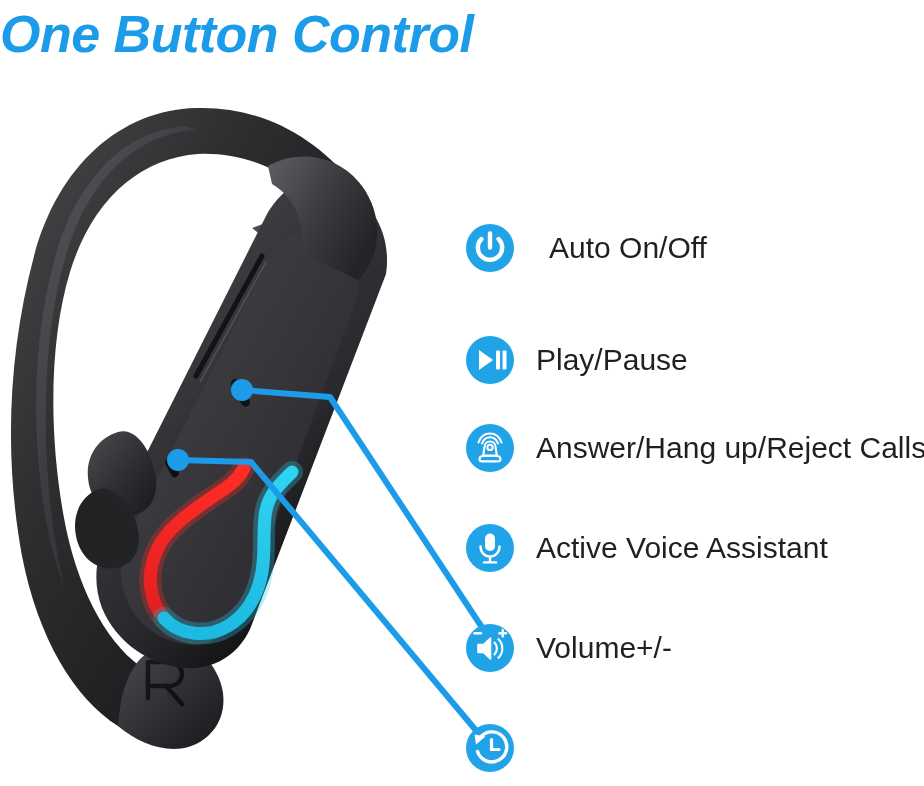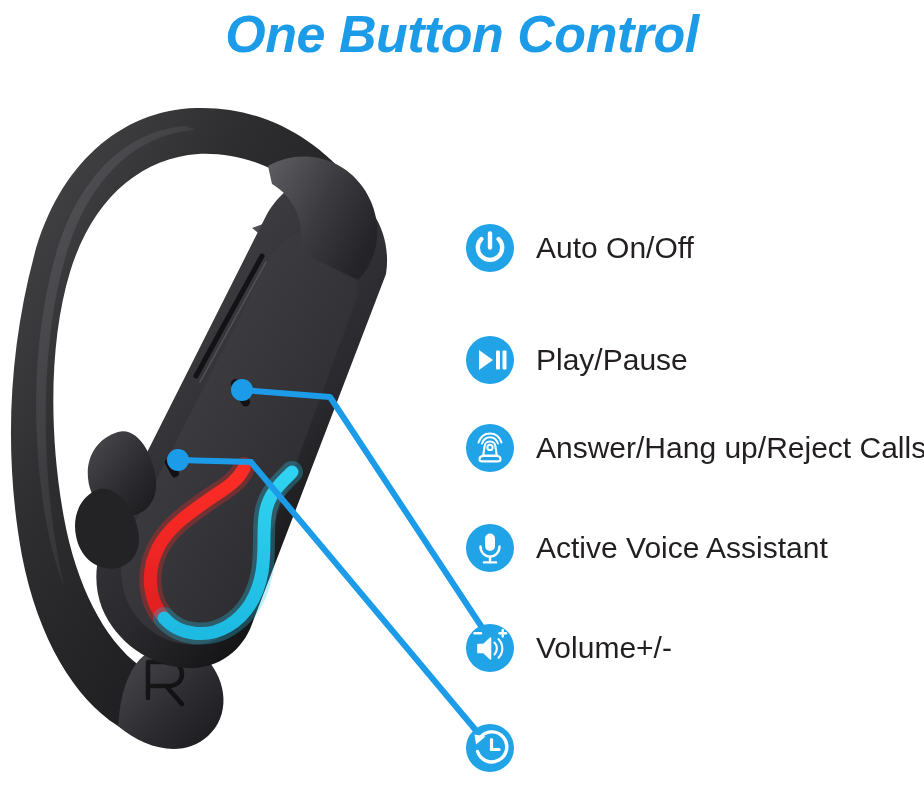--- a/index.html
+++ b/index.html
@@ -18,21 +18,21 @@
     background: #ffffff;
     overflow: hidden;
   }
 
   
   #title {
     position: absolute;
     left: 0;
     top: 4px;
     width: 924px;
-    text-align: center;
+    text-align: left;
     font-family: "Liberation Sans", sans-serif;
     font-size: 52px;
     font-weight: bold;
     font-style: italic;
     letter-spacing: -0.5px;
     color: #1C9CE8;
     white-space: nowrap;
     user-select: none;
   }
 
@@ -249,21 +249,21 @@
     <polyline points="242,390 330,397 489,638" fill="none" stroke="#1C9CE8" stroke-width="6" stroke-linecap="round" stroke-linejoin="round"></polyline>
 
     <polyline points="178,460 251,462 484,740" fill="none" stroke="#1C9CE8" stroke-width="6" stroke-linecap="round" stroke-linejoin="round"></polyline>
 
     <circle cx="242" cy="390" r="11" fill="#1C9CE8"></circle>
     <circle cx="178" cy="460" r="11" fill="#1C9CE8"></circle>
   </svg>
 
   <div id="features">
 
-    <div class="feature-row" style="top:20px;">
+    <div class="feature-row" style="top:20px;gap:13px;">
       <span class="feature-icon">
         <svg width="48" height="48" viewBox="0 0 48 48">
           <circle cx="24" cy="24" r="24" fill="#21A3E8"></circle>
           <path d="M15.4,15.0 A12.2,12.2 0 1 0 32.6,15.0" fill="none" stroke="#ffffff" stroke-width="4.4" stroke-linecap="round"></path>
           <line x1="24" y1="9.5" x2="24" y2="23.5" stroke="#ffffff" stroke-width="4.4" stroke-linecap="round"></line>
         </svg>
       </span>
       <span class="feature-label">Auto On/Off</span>
     </div>
 

